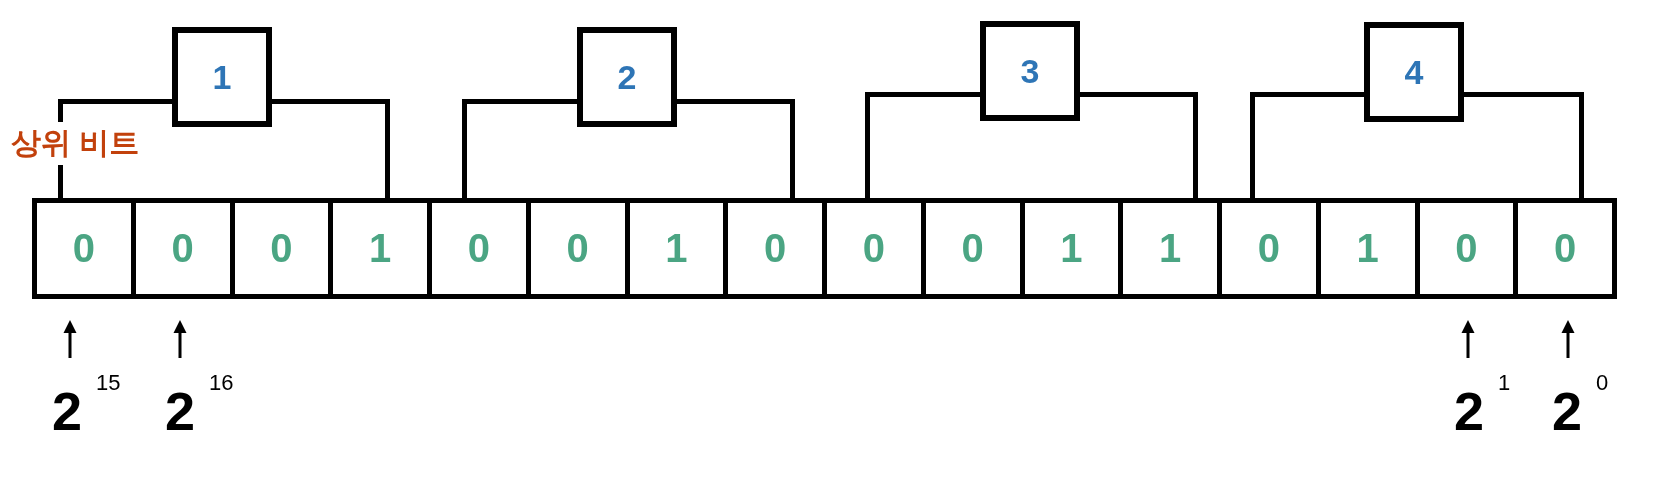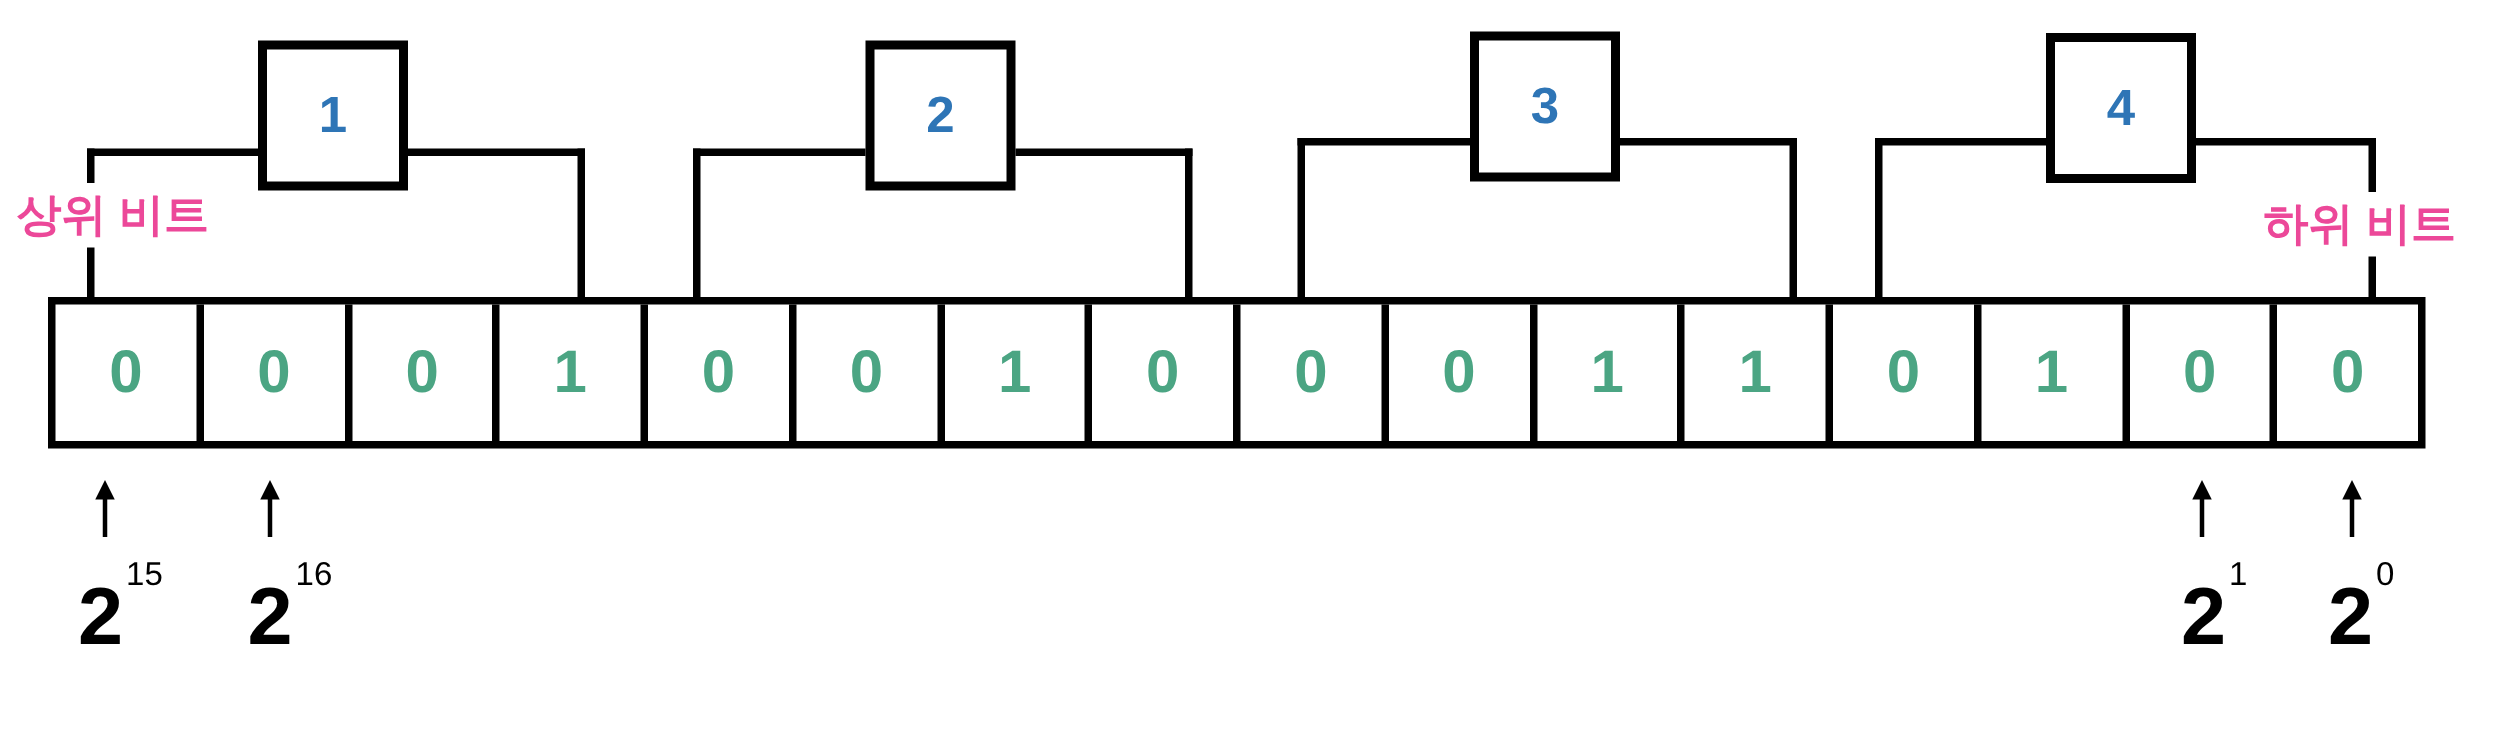--- a/index.html
+++ b/index.html
@@ -55,39 +55,39 @@
     font-weight: bold;
     color: #4BA583;
   }
 
   
   .annot {
     position: absolute;
     z-index: 3;
     font-size: 30px;
     font-weight: bold;
-    color: #ec4899;
+    color: #c2410c;
     background: #ffffff;
     padding: 1px 3px;
     white-space: nowrap;
   }
 
   
   .arrow { position: absolute; width: 16px; height: 38px; }
 
   
   .pow {
     position: absolute;
     top: 372px;
     display: flex;
     align-items: flex-start;
     color: #000;
   }
   .pow .base { font-size: 54px; font-weight: bold; line-height: 1; padding-top: 12px; }
-  .pow .exp  { font-size: 22px; font-weight: normal; line-height: 1; margin-left: 2px; }
+  .pow .exp  { font-size: 22px; font-weight: normal; line-height: 1; margin-left: 14px; }
 </style>
 </head>
 <body>
 
 <div class="canvas">
 
   <div class="hline" style="left:58px;  top:99px; width:332px;"></div>
   <div class="vline" style="left:58px;  top:99px; height:99px;"></div>
   <div class="vline" style="left:385px; top:99px; height:99px;"></div>
 
@@ -161,21 +161,20 @@
       </div>
     <div class="cell">
         <span class="bit">0</span>
       </div>
     <div class="cell">
         <span class="bit">0</span>
       </div>
   </div>
 
   <div class="annot" style="left:8px;    top:122px;">상위 비트</div>
-  <div class="annot" style="left:1506px; top:128px;">하위 비트</div>
 
   <svg class="arrow" style="left:62px;   top:320px;" viewBox="0 0 16 38">
     <path d="M8 0 L14.5 13 L1.5 13 Z" fill="#000"></path>
     <rect x="6.5" y="11" width="3" height="27" fill="#000"></rect>
   </svg>
   <svg class="arrow" style="left:172px;  top:320px;" viewBox="0 0 16 38">
     <path d="M8 0 L14.5 13 L1.5 13 Z" fill="#000"></path>
     <rect x="6.5" y="11" width="3" height="27" fill="#000"></rect>
   </svg>
   <svg class="arrow" style="left:1460px; top:320px;" viewBox="0 0 16 38">

